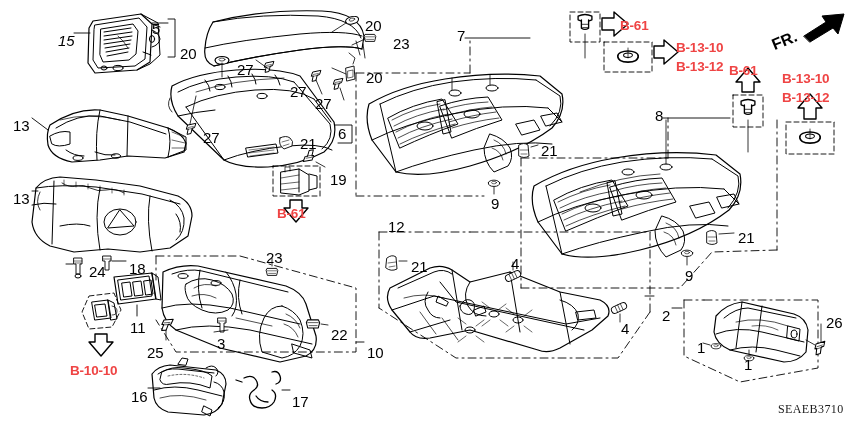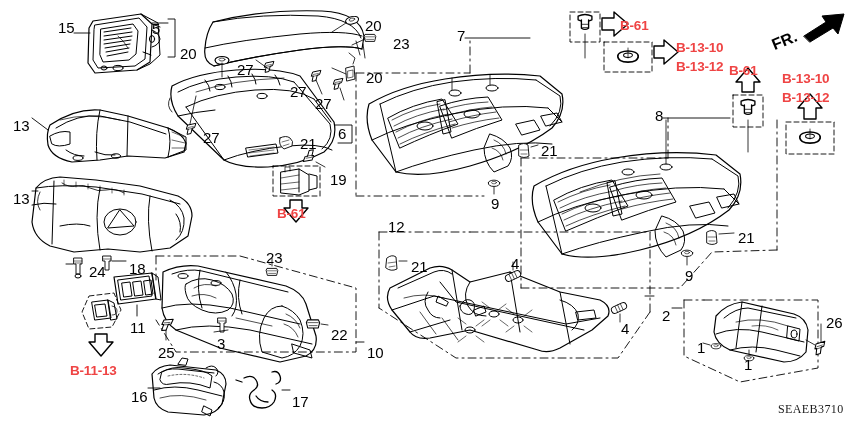--- a/index.html
+++ b/index.html
@@ -511,21 +511,21 @@
     <path d="M316,162 L325,167" stroke-width="0.8"></path>
 
     <path d="M152,23 L168,23" stroke-width="0.9"></path>
 
     <g fill="#000">
       <path d="M804,36 L826,22 L822,16 L844,14 L838,34 L833,28 L810,42 Z" stroke="#000" stroke-width="1"></path>
     </g>
   </g>
 </svg>
 
-<div class="lbl" style="left:58px;top:20px;">15</div>
+<div class="lbl" style="left:58px;top:33px;font-style:italic;">15</div>
 <div class="lbl" style="left:152px;top:21px;">5</div>
 <div class="lbl" style="left:180px;top:46px;">20</div>
 <div class="lbl" style="left:365px;top:18px;">20</div>
 <div class="lbl" style="left:393px;top:36px;">23</div>
 <div class="lbl" style="left:366px;top:70px;">20</div>
 <div class="lbl" style="left:237px;top:62px;">27</div>
 <div class="lbl" style="left:290px;top:84px;">27</div>
 <div class="lbl" style="left:315px;top:96px;">27</div>
 <div class="lbl" style="left:203px;top:130px;">27</div>
 <div class="lbl" style="left:13px;top:118px;">13</div>
@@ -535,21 +535,21 @@
 <div class="lbl" style="left:330px;top:172px;">19</div>
 <div class="lbl" style="left:457px;top:28px;">7</div>
 <div class="lbl" style="left:541px;top:143px;">21</div>
 <div class="lbl" style="left:491px;top:196px;">9</div>
 <div class="lbl" style="left:655px;top:108px;">8</div>
 <div class="lbl" style="left:738px;top:230px;">21</div>
 <div class="lbl" style="left:685px;top:268px;">9</div>
 <div class="lbl" style="left:45px;top:264px;margin-left:44px;">24</div>
 <div class="lbl" style="left:129px;top:261px;">18</div>
 <div class="lbl" style="left:130px;top:320px;">11</div>
-<div class="lbl" style="left:158px;top:345px;">25</div>
+<div class="lbl" style="left:147px;top:345px;">25</div>
 <div class="lbl" style="left:266px;top:250px;">23</div>
 <div class="lbl" style="left:217px;top:336px;">3</div>
 <div class="lbl" style="left:331px;top:327px;">22</div>
 <div class="lbl" style="left:367px;top:345px;text-align:center;">10</div>
 <div class="lbl" style="left:131px;top:389px;">16</div>
 <div class="lbl" style="left:292px;top:394px;">17</div>
 <div class="lbl" style="left:388px;top:219px;">12</div>
 <div class="lbl" style="left:411px;top:259px;">21</div>
 <div class="lbl" style="left:511px;top:256px;">4</div>
 <div class="lbl" style="left:621px;top:321px;">4</div>
@@ -558,19 +558,19 @@
 <div class="lbl" style="left:744px;top:357px;">1</div>
 <div class="lbl" style="left:826px;top:315px;">26</div>
 
 <div class="ref" style="left:620px;top:19px;">B-61</div>
 <div class="ref" style="left:676px;top:41px;">B-13-10</div>
 <div class="ref" style="left:676px;top:60px;">B-13-12</div>
 <div class="ref" style="left:729px;top:64px;">B-61</div>
 <div class="ref" style="left:782px;top:72px;">B-13-10</div>
 <div class="ref" style="left:782px;top:91px;">B-13-12</div>
 <div class="ref" style="left:277px;top:207px;">B-61</div>
-<div class="ref" style="left:70px;top:364px;">B-11-13</div>
+<div class="ref" style="left:70px;top:364px;">B-10-10</div>
 
 <div class="frtxt" style="left:776px;top:36px;">FR.</div>
 
 <div class="code" style="left:778px;top:402px;font-family:Liberation Serif, serif;">SEAEB3710</div>
 
 </div>
 
 </body></html>

